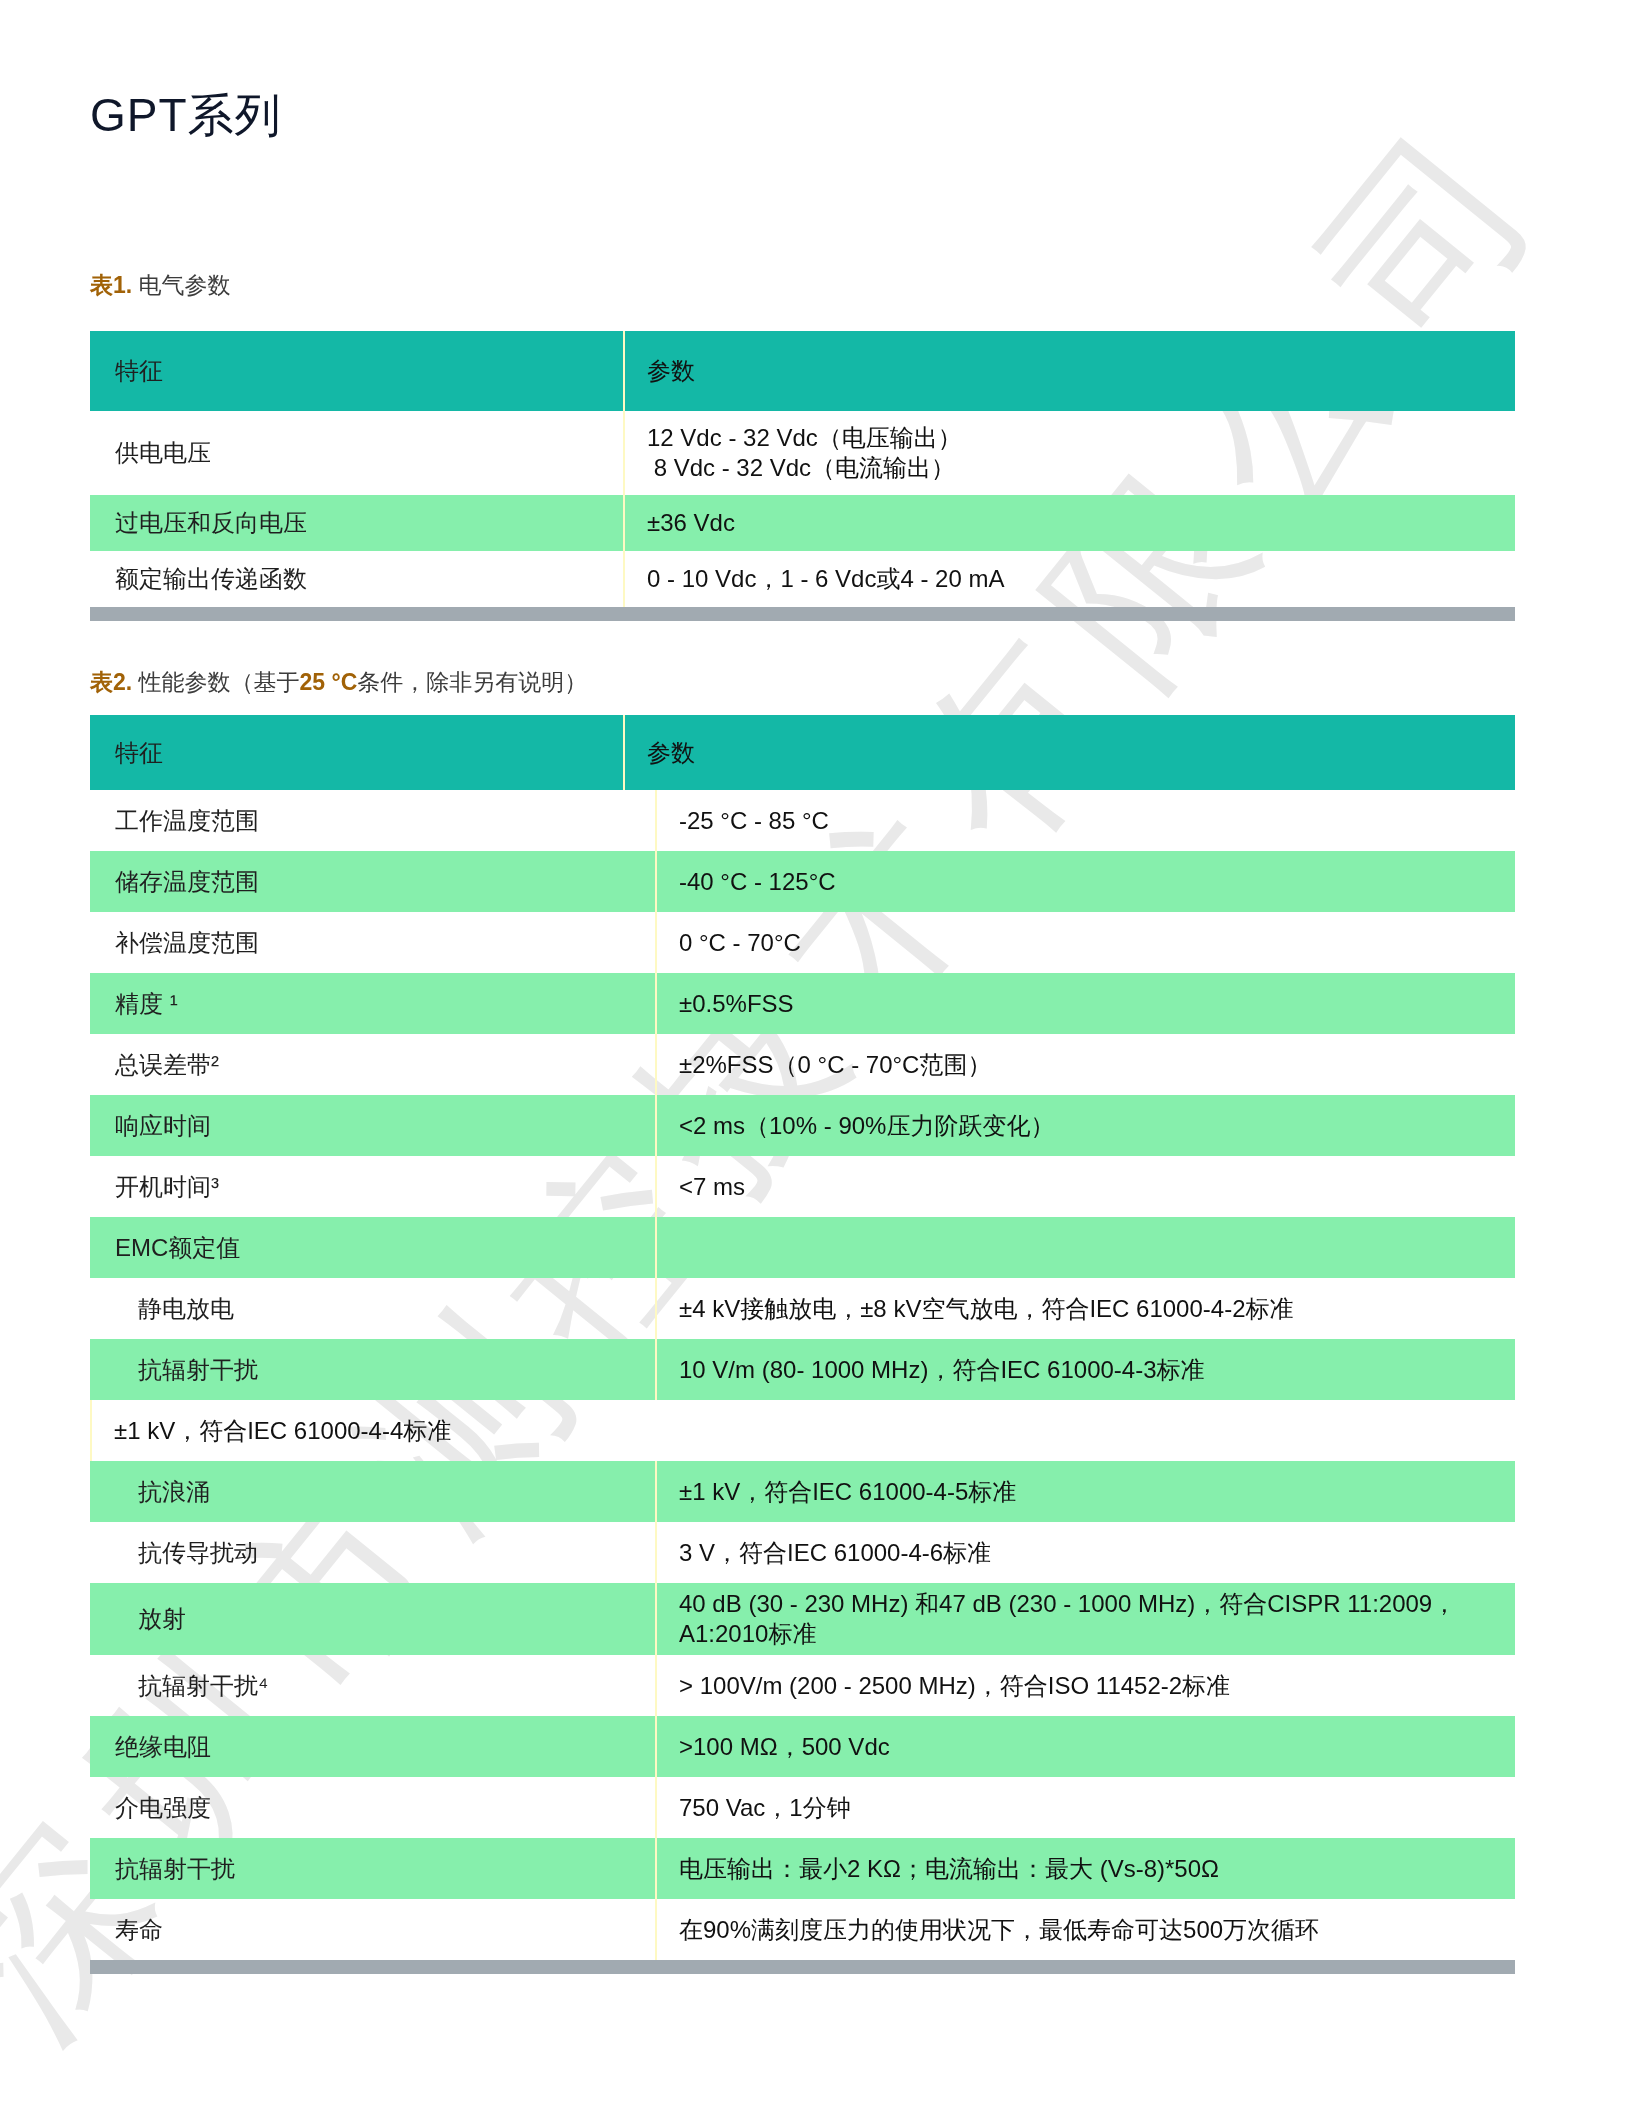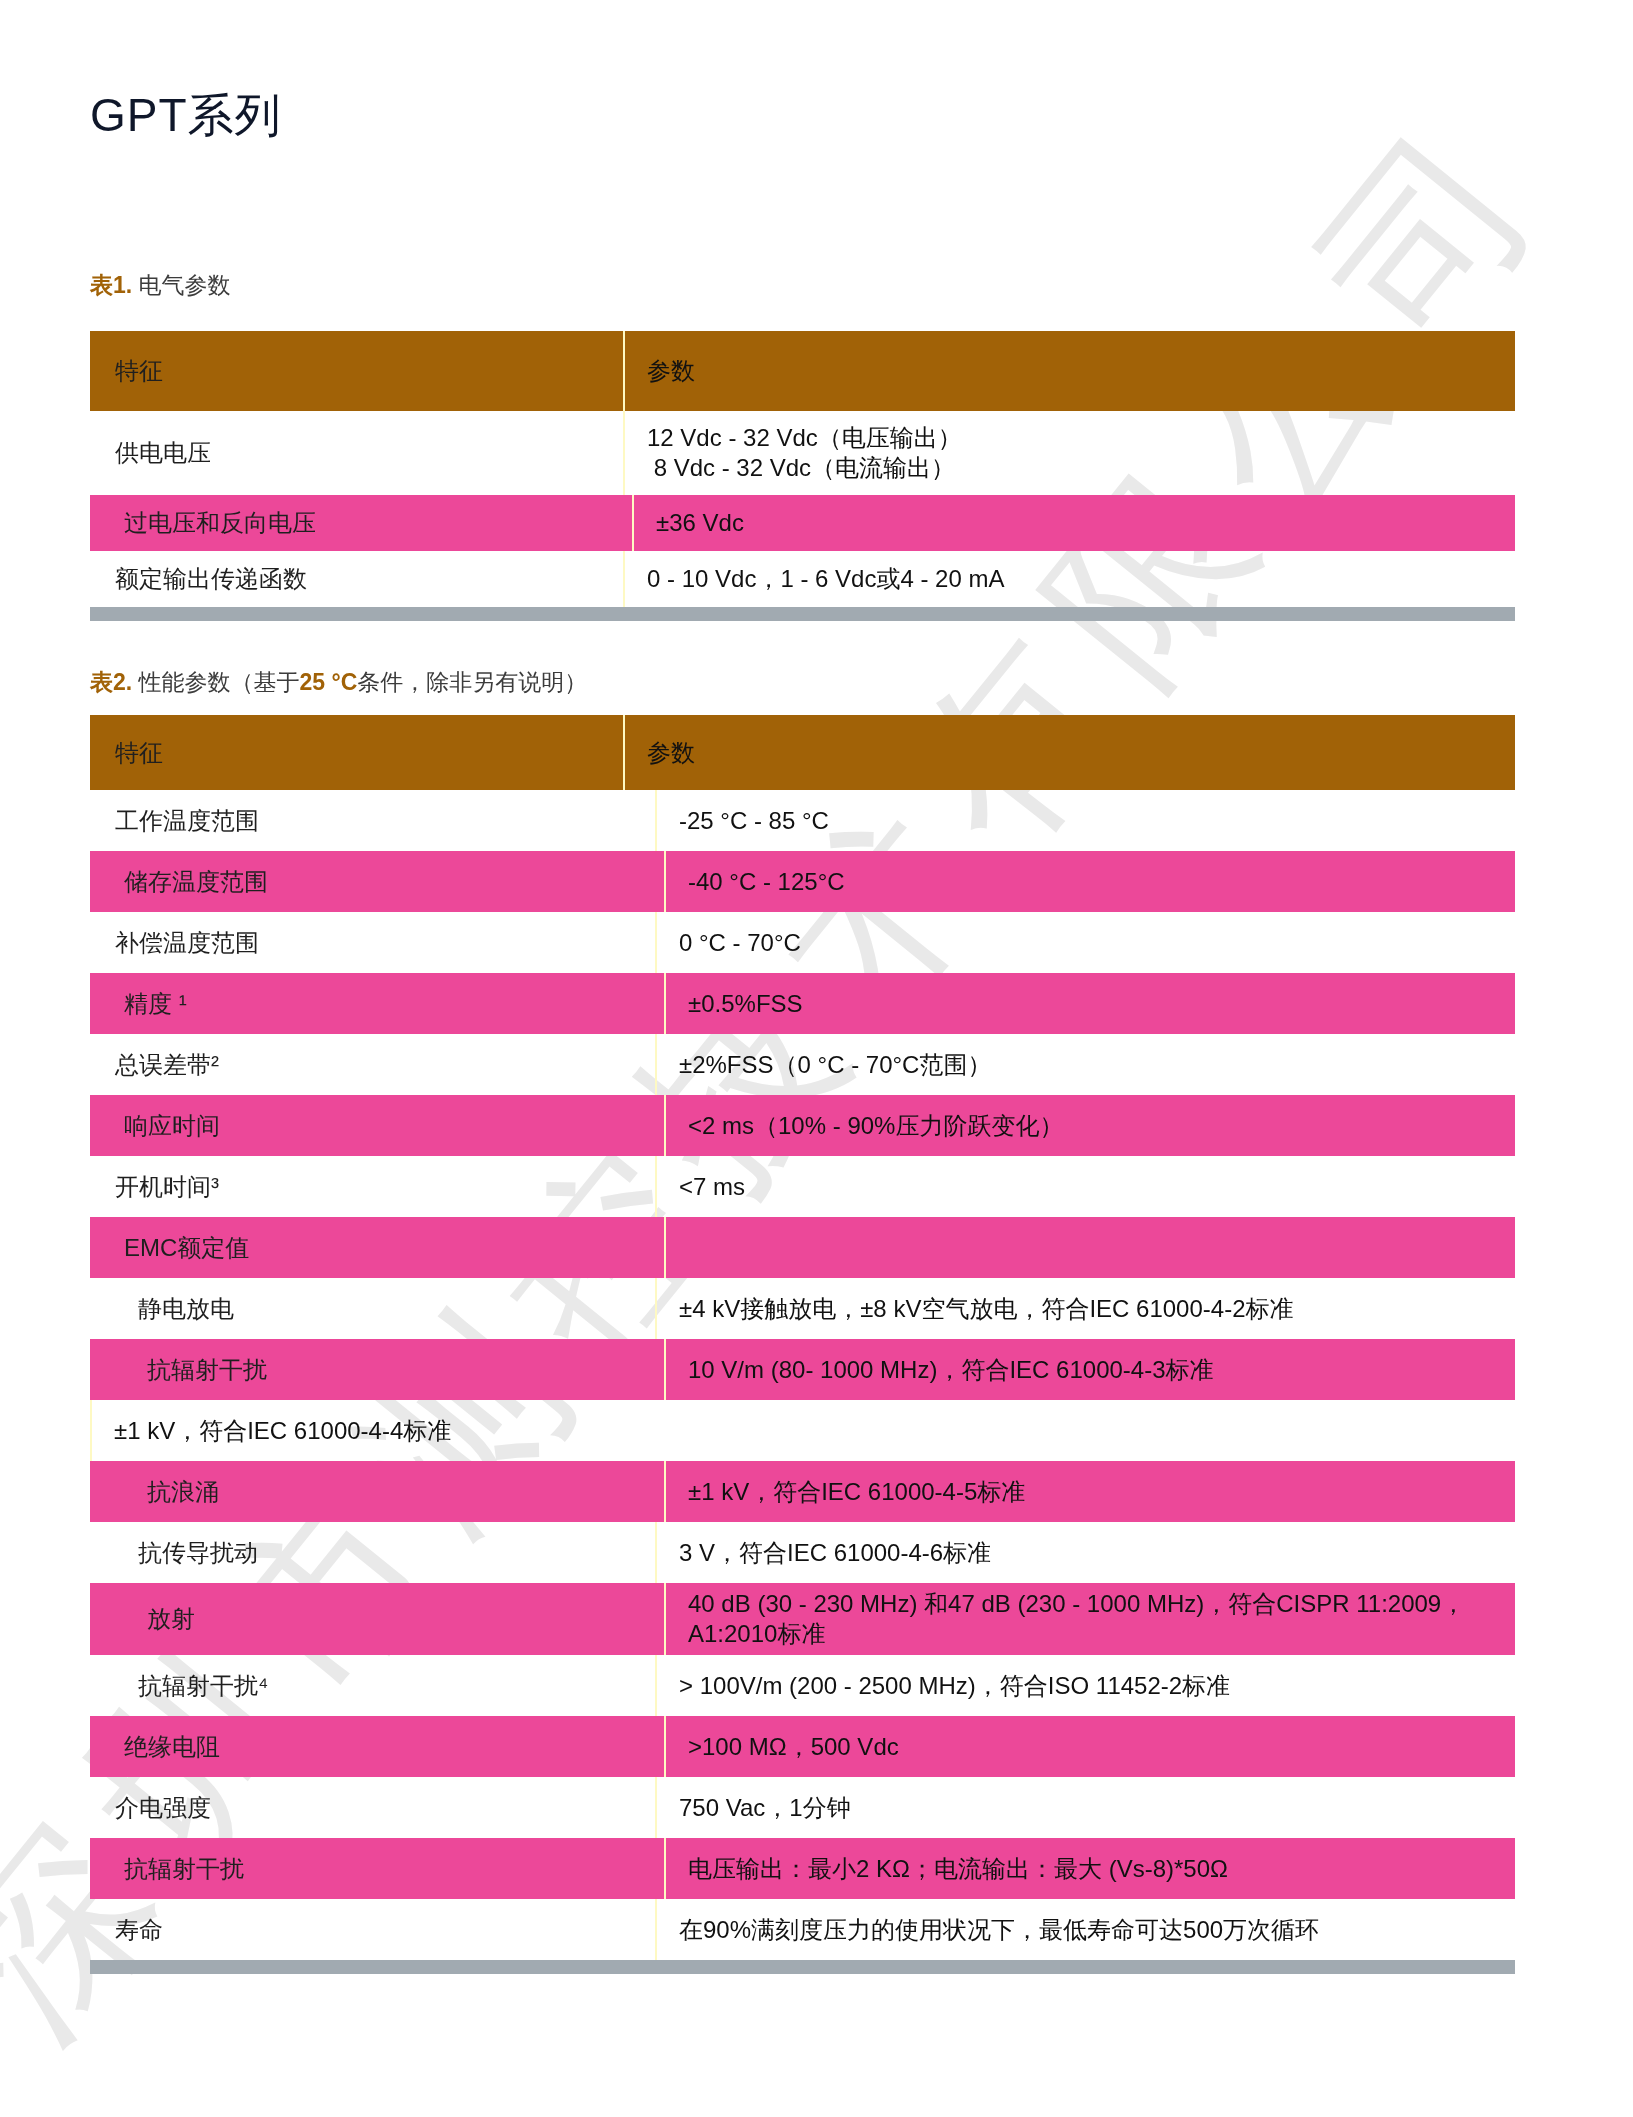--- a/index.html
+++ b/index.html
@@ -25,27 +25,27 @@
   }
   .caption{
     margin-left:90px;font-size:23px;color:#3c3c3c;
   }
   .caption .b{font-weight:bold;color:#a16207;}
   .caption1{margin-top:132px;margin-bottom:30px;}
   .caption2{margin-top:46px;margin-bottom:17px;}
   .spec-table{width:1425px;margin-left:90px;}
   .t-head{
     display:flex;align-items:center;
-    background:#a16207;color:#ffffff;font-family:Liberation Serif, serif;
+    background:#14b8a6;color:#ffffff;font-family:Liberation Serif, serif;
   }
   .t1 .t-head{height:80px;}
   .t2 .t-head{height:75px;}
   .t-head .cell{font-size:27px;}
   .t-row{display:flex;align-items:center;background:transparent;}
-  .t-row.shaded{background:#ec4899;padding-left:9px;}
+  .t-row.shaded{background:#86efac;}
   .t1 .t-row{min-height:56px;}
   .t1 .t-row:first-child{min-height:84px;}
   .t2 .t-row{min-height:61px;gap:32px;}
   .cell{box-sizing:border-box;}
   .cell.feature{
     width:533px;flex:0 0 533px;align-self:stretch;
     display:flex;align-items:center;
     padding-left:25px;font-size:24px;color:#1f1f1f;
   }
   .cell.feature.indent{padding-left:48px;}

